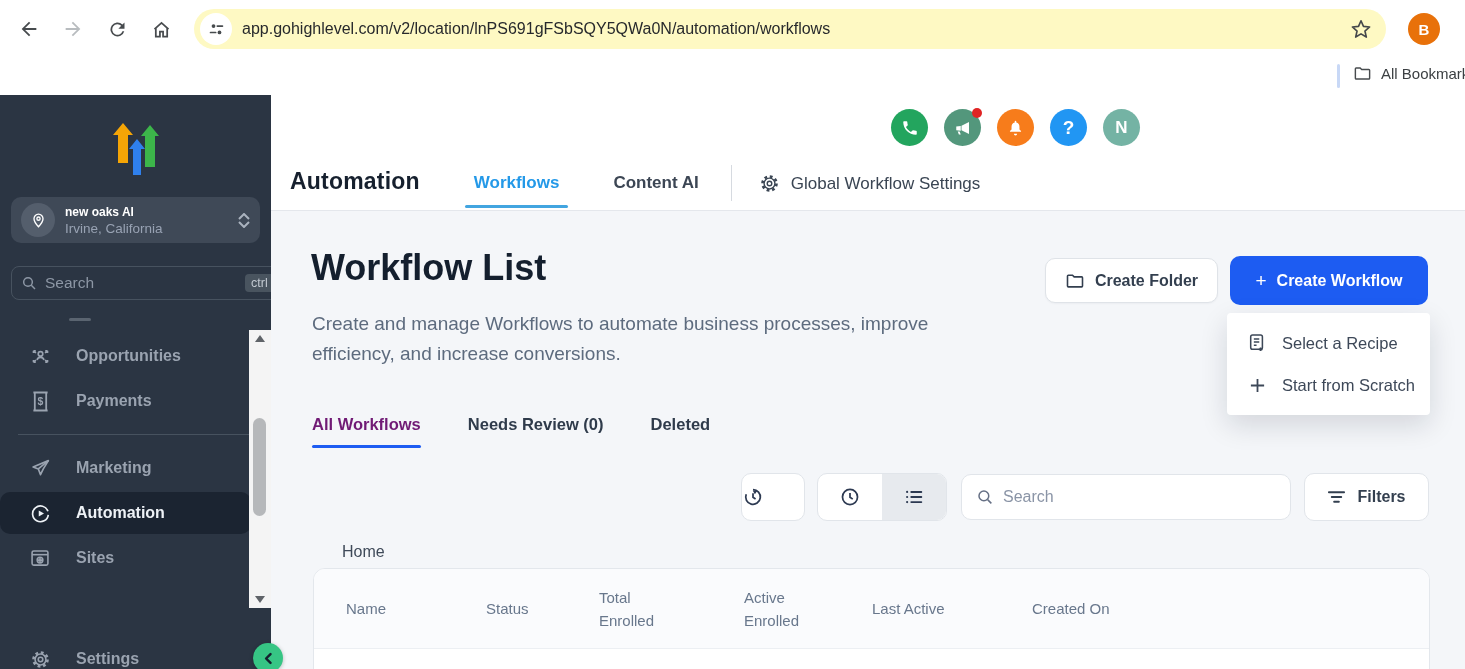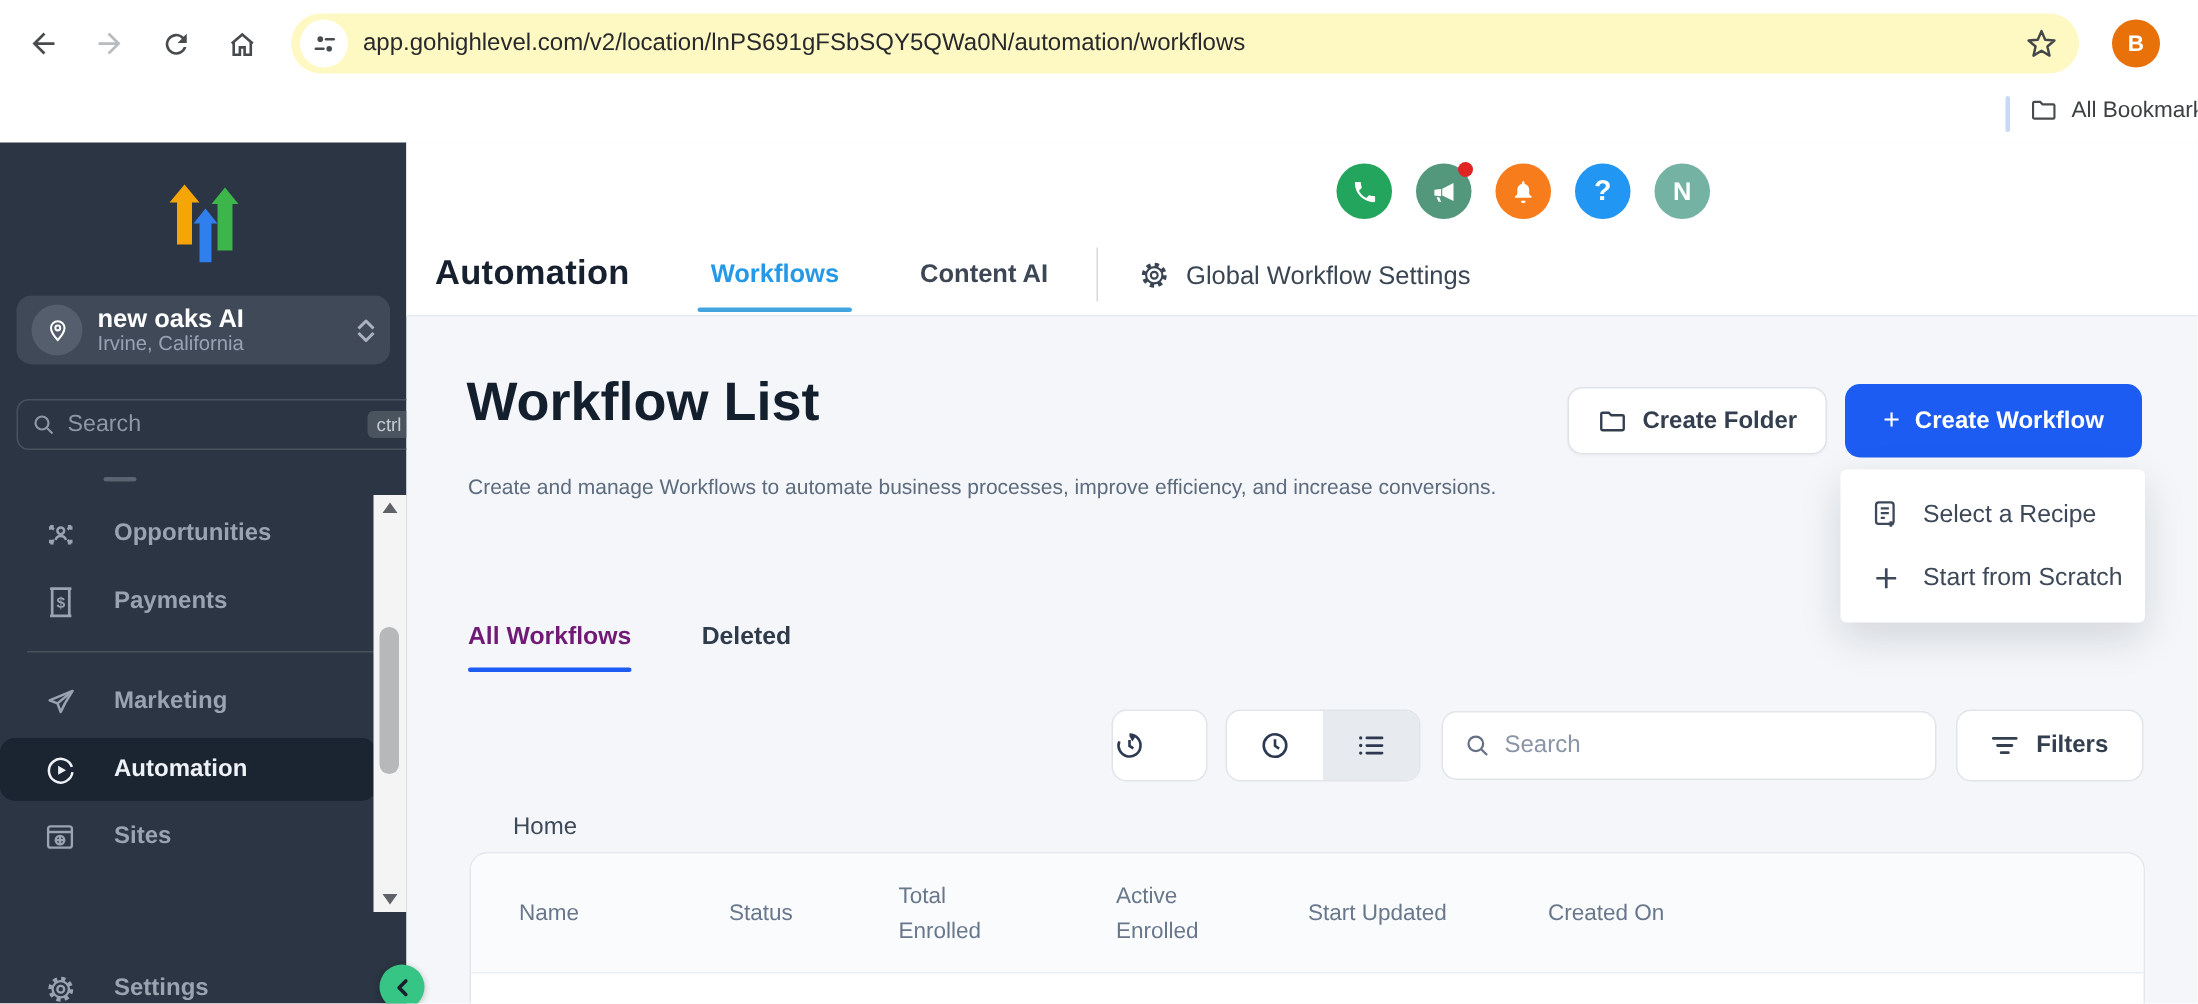--- a/index.html
+++ b/index.html
@@ -22,21 +22,21 @@
 
   
   .app { display:flex; height:574px; }
 
   
   .sidebar { position:relative; width:271px; background:#2b3543; flex:none; color:#9aa3b0; }
   .logo { display:flex; justify-content:center; padding-top:26px; }
   .loc-card { margin:22px 11px 0; height:46px; background:#3f4957; border-radius:10px; display:flex; align-items:center; padding:0 10px; cursor:pointer; }
   .loc-pin { width:34px; height:34px; border-radius:50%; background:#545e6c; display:flex; align-items:center; justify-content:center; flex:none; }
   .loc-txt { margin-left:10px; flex:1; min-width:0; }
-  .loc-name { color:#fff; font-size:17px; font-weight:700; line-height:17px; }
+  .loc-name { color:#fff; font-size:12px; font-weight:700; line-height:17px; }
   .loc-city { color:#98a2b3; font-size:13.5px; line-height:16px; }
   .loc-chevrons { color:#aab3bf; display:flex; flex-direction:column; gap:1px; }
   .side-search-row { display:flex; gap:5px; margin:23px 11px 0; }
   .side-search { flex:1; height:34px; border:1px solid #47525f; border-radius:8px; display:flex; align-items:center; padding:0 6px 0 9px; color:#8d97a5; }
   .side-search input { flex:1; min-width:0; border:0; outline:0; background:transparent; color:#cfd5dc; font-size:15.5px; margin-left:8px; font-family:inherit; }
   .side-search input::placeholder { color:#8d97a5; }
   .kbd { background:#49545f; border-radius:4px; color:#c3cad2; font-size:12.5px; padding:2px 6px; white-space:nowrap; }
   .bolt-btn { width:32px; height:34px; border:1px solid #47525f; border-radius:8px; display:flex; align-items:center; justify-content:center; cursor:pointer; }
   .nav-list { margin-top:18px; }
   .nav-remnant { width:22px; height:3px; background:#5a6470; border-radius:2px; margin:6px 0 14px 69px; }
@@ -67,21 +67,21 @@
   .hdr-title-row { position:absolute; left:19px; top:70px; display:flex; align-items:flex-end; }
   .page-app-title { font-size:23px; font-weight:700; color:#16202e; letter-spacing:.2px; }
   .hdr-tab { position:relative; font-size:17px; font-weight:600; color:#3c4654; margin-left:54px; padding-bottom:2px; cursor:pointer; }
   .hdr-tab.active { color:#2499e8; }
   .hdr-tab.active .tab-underline { position:absolute; left:-9px; right:-9px; bottom:-13px; height:3px; background:#42a5e0; border-radius:2px; }
   .hdr-vdivider { width:1px; height:36px; background:#d6dae0; margin:0 0 -6px 32px; }
   .gws { display:flex; align-items:center; gap:11px; margin-left:27px; color:#3a4553; font-size:17px; cursor:pointer; padding-bottom:1px; white-space:nowrap; }
 
   .content { position:relative; height:458px; }
   .wf-title { position:absolute; left:40px; top:36px; font-size:36px; font-weight:700; color:#141f2e; }
-  .wf-desc { position:absolute; left:41px; top:98px; width:700px; font-size:14px; line-height:30px; color:#5d6b7e; }
+  .wf-desc { position:absolute; left:41px; top:98px; width:700px; font-size:19px; line-height:30px; color:#5d6b7e; }
   .btn { display:flex; align-items:center; justify-content:center; gap:10px; border-radius:10px; cursor:pointer; font-weight:600; }
   .btn-folder { position:absolute; left:774px; top:47px; width:173px; height:45px; background:#fff; border:1px solid #dfe3e8; color:#333f4f; font-size:16px; box-shadow:0 1px 2px rgba(16,24,40,.04); }
   .btn-create { position:absolute; left:959px; top:45px; width:198px; height:49px; background:#1d5cf2; color:#fff; font-size:16px; font-weight:700; }
   .btn-create .plus { font-size:19px; font-weight:400; }
   .create-menu { position:absolute; left:956px; top:102px; width:203px; background:#fff; border-radius:4px; box-shadow:0 10px 28px rgba(16,24,40,.14); padding:9px 0; }
   .menu-item { height:42px; display:flex; align-items:center; gap:15px; padding-left:20px; color:#3d4858; font-size:16.5px; cursor:pointer; }
   .menu-item .mi-ico { width:20px; display:flex; justify-content:center; color:#3d4858; }
 
   .wf-tabs { position:absolute; left:41px; top:204px; display:flex; gap:47px; }
   .wf-tab { position:relative; font-size:16.5px; font-weight:600; color:#2f3b4b; padding-bottom:14px; cursor:pointer; }
@@ -369,20 +369,23 @@
               </svg>
           </span>
           <span>Start from Scratch</span>
         </div>
       </div>
 
       <div class="wf-tabs">
         <div class="wf-tab active">
           <span>All Workflows</span>
           <span class="wf-underline"></span>
+        </div>
+        <div class="wf-tab">
+          <span>Needs Review (0)</span>
         </div>
         <div class="wf-tab">
           <span>Deleted</span>
         </div>
       </div>
 
       <div class="tools-row">
         <div class="tool-btn history-btn">
           <svg width="22" height="22" viewBox="0 0 24 24" fill="none" stroke="currentColor" stroke-width="1.9">
               <path d="M12 4a8 8 0 1 1-7.4 5"></path>
@@ -422,19 +425,19 @@
       </div>
 
       <div class="breadcrumb">Home</div>
 
       <div class="wf-table">
         <div class="thead">
           <div class="th th-name">Name</div>
           <div class="th th-status">Status</div>
           <div class="th th-total"><span class="th-wrap">Total Enrolled</span></div>
           <div class="th th-active"><span class="th-wrap">Active Enrolled</span></div>
-          <div class="th th-updated">Start Updated</div>
+          <div class="th th-updated">Last Active</div>
           <div class="th th-created">Created On</div>
         </div>
       </div>
     </div>
   </div>
 </div>
 
 </body></html>

